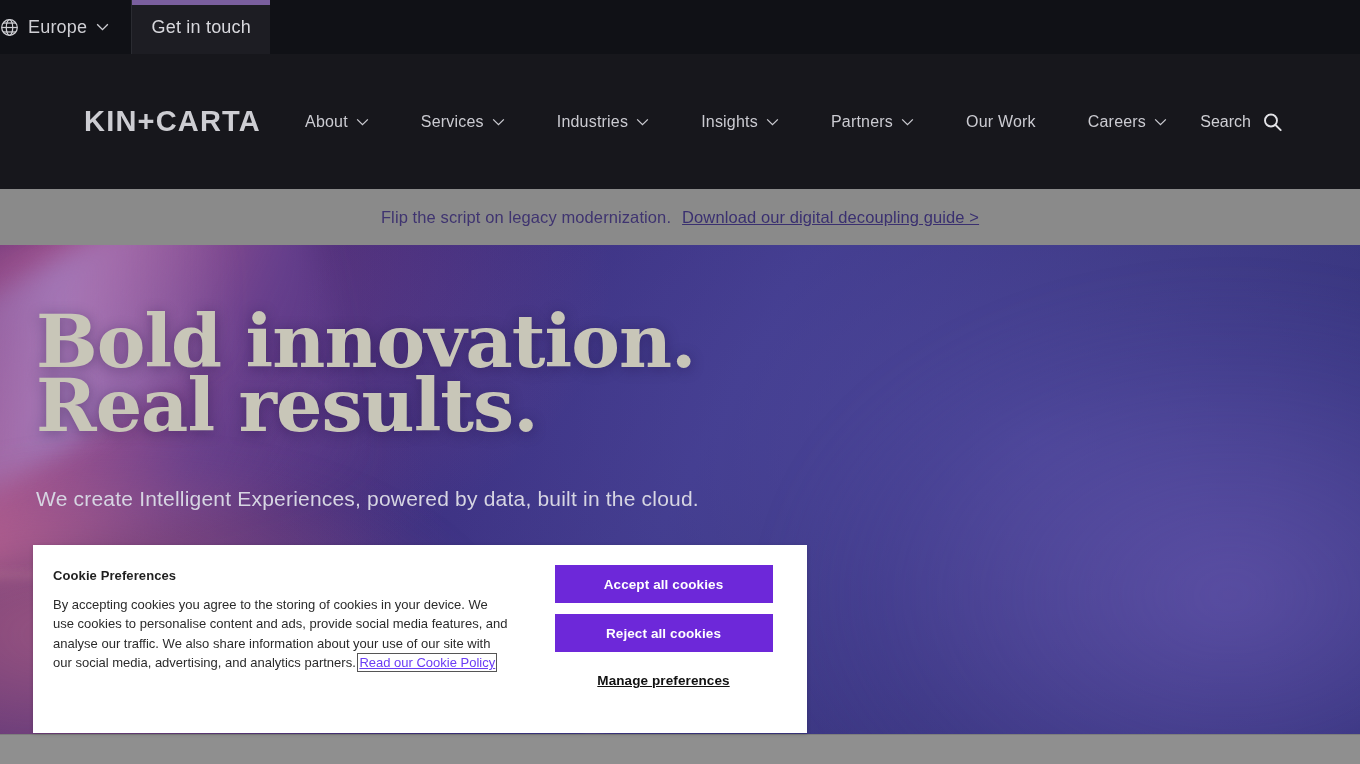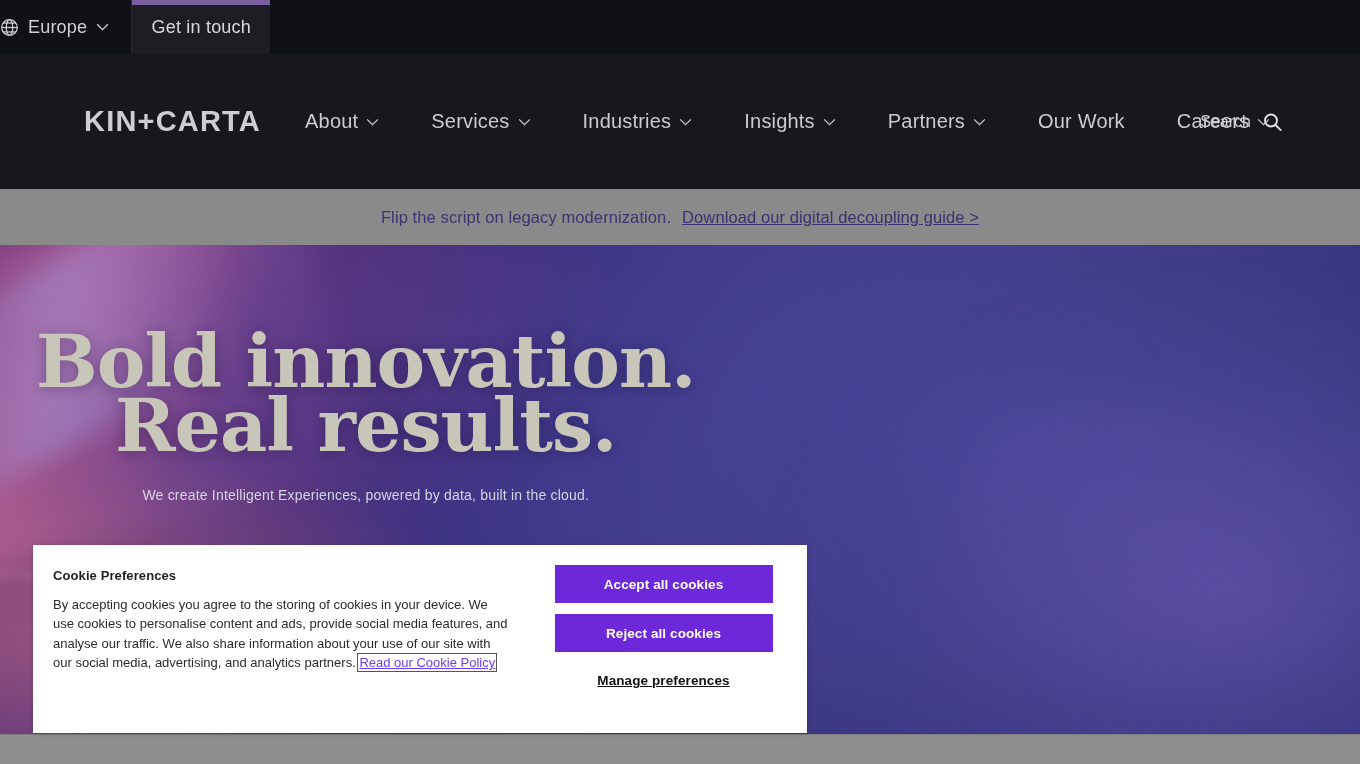--- a/index.html
+++ b/index.html
@@ -50,21 +50,21 @@
   }
   .logo{
     margin-left:84px; margin-right:44px;
     color:#cdcdd2; font-size:29px; font-weight:700;
     letter-spacing:1.2px; white-space:nowrap;
     cursor:pointer; font-family:"Liberation Sans", sans-serif;
   }
   .navlinks{ display:flex; align-items:center; gap:0; }
   .navitem{
     display:flex; align-items:center; gap:8px;
-    color:#cbcbd1; font-size:20px; letter-spacing:.2px;
+    color:#cbcbd1; font-size:16px; letter-spacing:.2px;
     padding:0 26px; height:60px; cursor:pointer; white-space:nowrap;
   }
   .navitem:first-child{ padding-left:0; }
   .search-btn{
     position:absolute; right:78px; top:50%; transform:translateY(-50%);
     display:flex; align-items:center; gap:12px;
     color:#cfcfd4; font-size:16px; cursor:pointer;
   }
   .search-icon{ width:19px; height:19px; display:block; }
 
@@ -133,31 +133,31 @@
     right:-700px; top:110px; width:1500px; height:980px;
     border-bottom:2px solid rgba(160,200,215,.28);
     transform:rotate(-12deg); filter:blur(4px);
   }
   .arc4{
     left:-640px; top:330px; width:1420px; height:820px;
     border-top:3px solid rgba(226,160,170,.40);
     transform:rotate(4deg); filter:blur(5px);
   }
 
-  .hero-content{ position:absolute; left:36px; top:84px; z-index:4;text-align:center; }
+  .hero-content{ position:absolute; left:36px; top:64px; z-index:4; }
   .hero-title{
     font-family:"DejaVu Serif", serif;
     font-weight:700;
     font-size:73px; line-height:64px;
     color:#c8c6b8; letter-spacing:-1px;
     text-shadow:0 2px 14px rgba(20,10,50,.35);
   }
   .hero-sub{
-    margin-top:30px;
-    font-size:14px; color:#d6d5e2; letter-spacing:.2px;
+    margin-top:50px;
+    font-size:21px; color:#d6d5e2; letter-spacing:.2px;
   }
 
   
   .cookie{
     position:absolute; left:33px; top:545px;
     width:774px; height:188px;
     background:#ffffff;
     z-index:10;
     display:flex;
     box-shadow:0 1px 4px rgba(0,0,0,.18);

